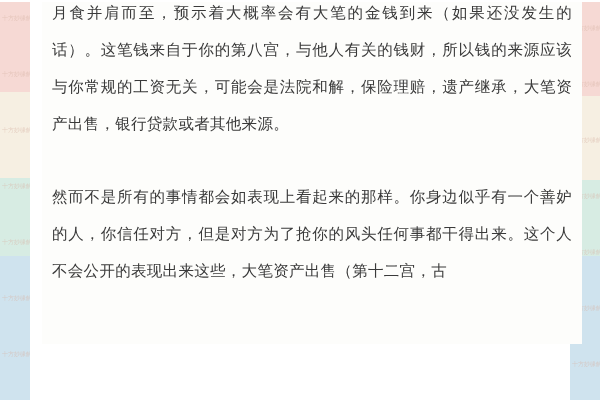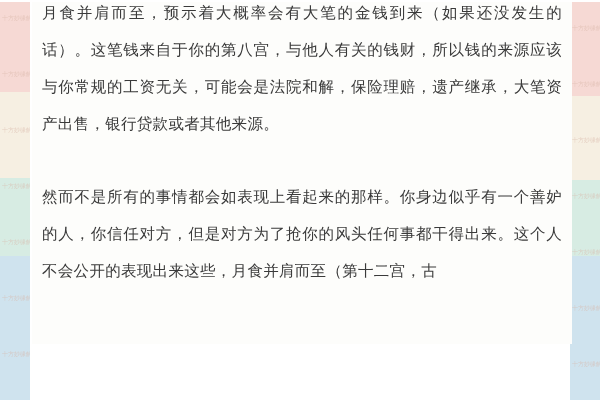--- a/index.html
+++ b/index.html
@@ -55,21 +55,21 @@
     line-height: 8px;
     letter-spacing: 0px;
     text-align: center;
     white-space: nowrap;
     transform: rotate(0deg);
   }
 
   
   .paper {
     position: absolute;
-    left: 32px;
+    left: 42px;
     top: 0;
     width: 540px;
     height: 344px;
     background: #fdfdfb;
   }
 
   .content {
     position: absolute;
     left: 6px;
     top: -6px;
@@ -129,18 +129,18 @@
     <div class="wm" style="top:136px;">十方妙缘解说命理</div>
     <div class="wm" style="top:192px;">十方妙缘解说命理</div>
     <div class="wm" style="top:248px;">十方妙缘解说命理</div>
     <div class="wm" style="top:304px;">十方妙缘解说命理</div>
     <div class="wm" style="top:360px;">十方妙缘解说命理</div>
   </div>
 
   <div class="paper">
     <div class="content">
       <p class="para">月食并肩而至，预示着大概率会有大笔的金钱到来（如果还没发生的话）。这笔钱来自于你的第八宫，与他人有关的钱财，所以钱的来源应该与你常规的工资无关，可能会是法院和解，保险理赔，遗产继承，大笔资产出售，银行贷款或者其他来源。</p>
-      <p class="para gap">然而不是所有的事情都会如表现上看起来的那样。你身边似乎有一个善妒的人，你信任对方，但是对方为了抢你的风头任何事都干得出来。这个人不会公开的表现出来这些，月食并肩而至（第十二宫，古</p>
+      <p class="para gap">然而不是所有的事情都会如表现上看起来的那样。你身边似乎有一个善妒的人，你信任对方，但是对方为了抢你的风头任何事都干得出来。这个人不会公开的表现出来这些，大笔资产出售（第十二宫，古</p>
     </div>
   </div>
 
   <div class="top-fade"></div>
 </div>
 
 </body></html>

